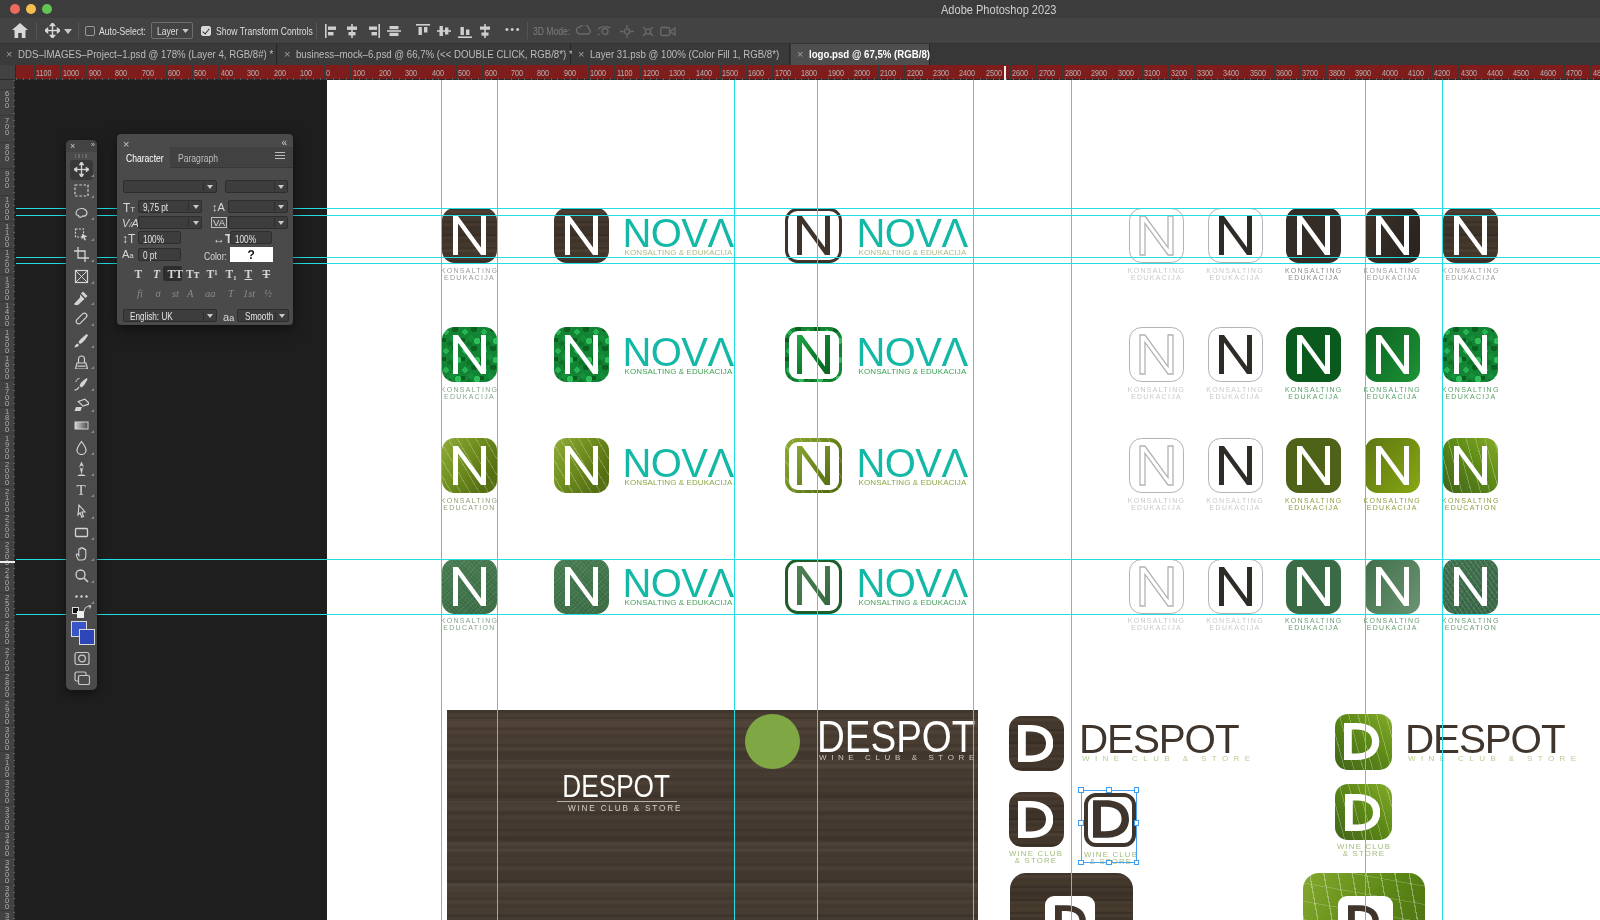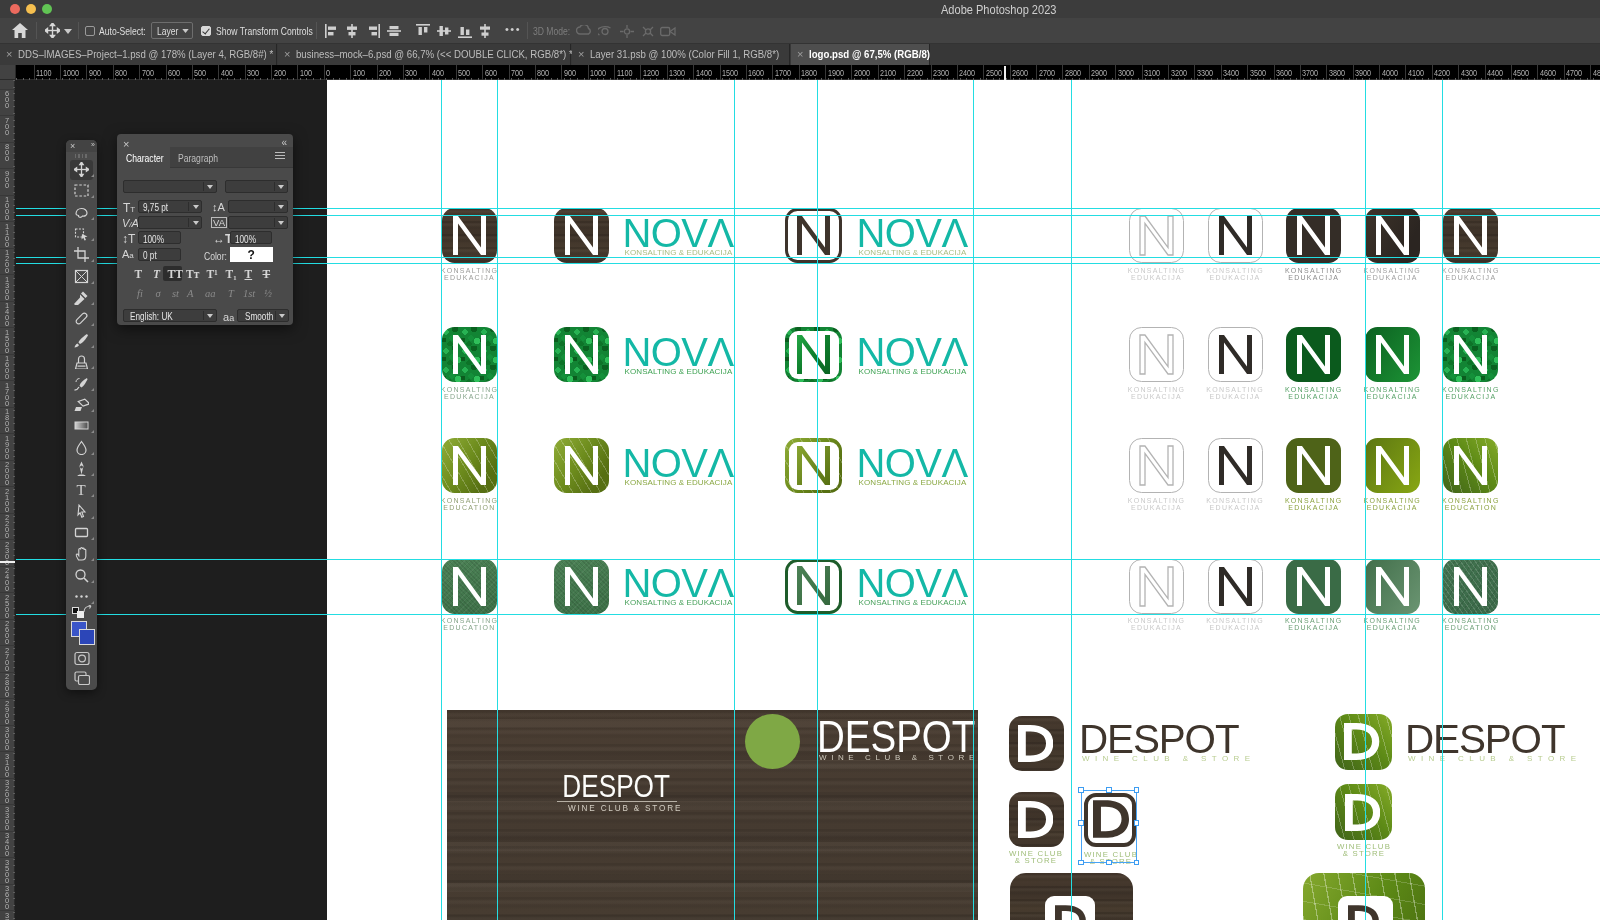--- a/index.html
+++ b/index.html
@@ -12,21 +12,21 @@
 #optbar{left:0;top:18px;width:1600px;height:26px;background:#434343;border-bottom:1px solid #333;}
 #optbar .sep{position:absolute;top:4px;width:1px;height:17px;background:#545454;}
 .obtxt{position:absolute;color:#dedede;font-size:11px;top:7px;}
 .cb{position:absolute;top:8px;width:10px;height:10px;border:1px solid #9a9a9a;border-radius:2px;}
 .cbc{background:#d8d8d8;border-color:#d8d8d8;}
 .cbc:after{content:"";position:absolute;left:2.2px;top:0px;width:3px;height:6px;border:solid #333;border-width:0 1.6px 1.6px 0;transform:rotate(40deg);}
 .aic{position:absolute;top:8px;}
 #tabstrip{left:0;top:44px;width:1600px;height:21px;background:#373737;}
 .tab{position:absolute;top:0;height:21px;background:#3a3a3a;color:#bdbdbd;font-size:11.5px;border-right:1px solid #262626;}
 .tabactive{background:#4e4e4e;color:#fff;}
-#hruler{left:0;top:65px;width:1600px;height:15px;background:#000000;border-bottom:1px solid #2a2a2a;}
+#hruler{left:0;top:65px;width:1600px;height:15px;background:#7f1d1d;border-bottom:1px solid #2a2a2a;}
 #vruler{left:0;top:80px;width:15px;height:840px;background:#424242;border-right:1px solid #2a2a2a;}
 .rl{position:absolute;color:#b2b2b2;font-size:8.5px;line-height:8.5px;transform:scaleX(0.85);transform-origin:0 50%;}
 .htick{position:absolute;top:0;width:1px;height:15px;background:#383838;}
 .vtick{position:absolute;left:0;height:1px;width:15px;background:#383838;}
 .vnum{position:absolute;left:0;width:14px;text-align:center;color:#b2b2b2;font-size:7.5px;line-height:6.1px;}
 #pasteboard{left:16px;top:80px;width:1584px;height:840px;background:#1e1e1e;}
 #canvas{left:327px;top:80px;width:1273px;height:840px;background:#ffffff;}
 .vguide{position:absolute;top:80px;width:1px;height:840px;background:#23dde2;z-index:30;}
 .hguide{position:absolute;left:16px;width:1584px;height:1px;background:#23dde2;z-index:30;}
 .nicon{position:absolute;width:55px;height:55px;border-radius:12.5px;overflow:hidden;}

